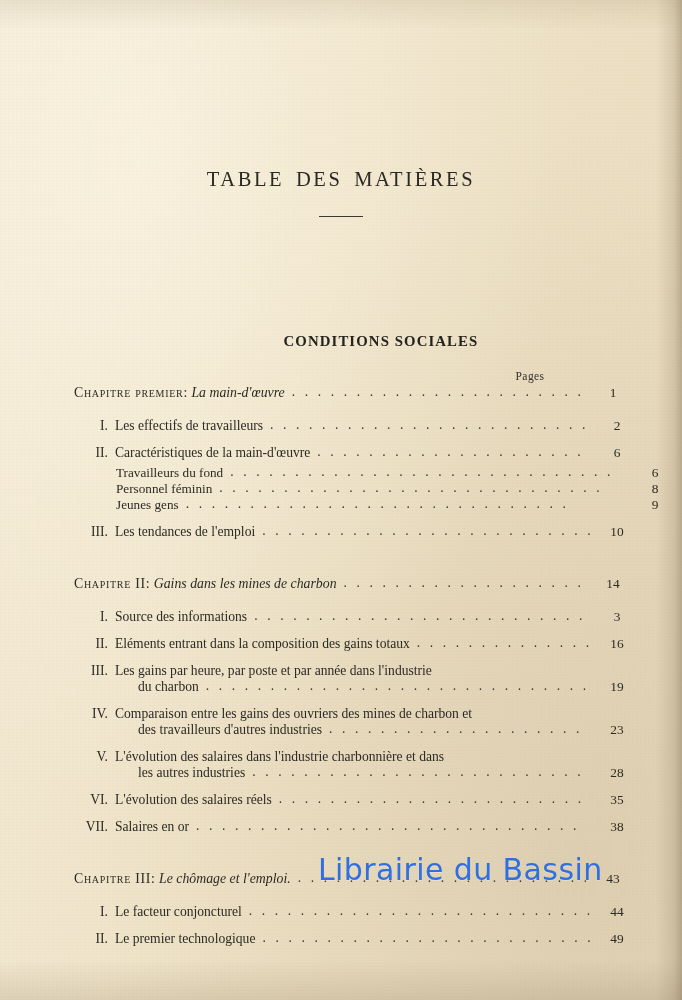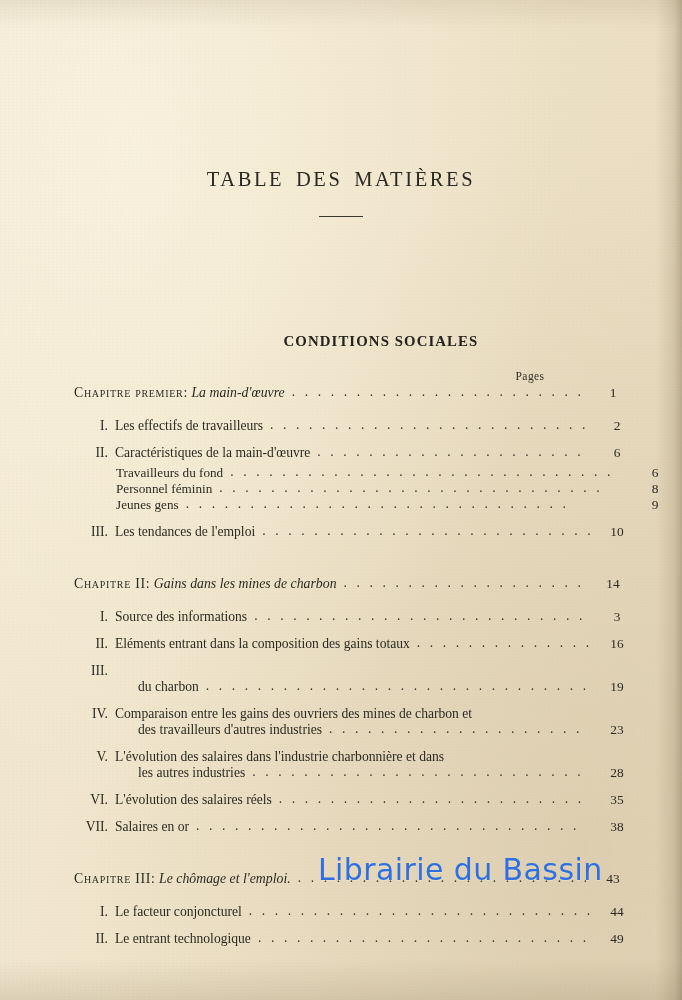--- a/index.html
+++ b/index.html
@@ -343,20 +343,21 @@
           <span class="leader">. . . . . . . . . . . . . . . . . . . . . . . . . . . . . .</span>
           <span class="pageno">16</span>
         </div>
       </div>
 
       <div class="gap-sm"></div>
 
       <div class="entry wrap">
         <div class="line1">
           <span class="num">III.</span>
+          <span class="t">Les gains par heure, par poste et par année dans l'industrie</span>
         </div>
         <div class="line2">
           <span class="label">du charbon</span>
           <span class="leader">. . . . . . . . . . . . . . . . . . . . . . . . . . . . . .</span>
           <span class="pageno">19</span>
         </div>
       </div>
 
       <div class="gap-sm"></div>
 
@@ -423,21 +424,21 @@
           <span class="label"><span class="num">I.</span><span class="txt">Le facteur conjoncturel</span></span>
           <span class="leader">. . . . . . . . . . . . . . . . . . . . . . . . . . . . . .</span>
           <span class="pageno">44</span>
         </div>
       </div>
 
       <div class="gap-sm"></div>
 
       <div class="entry sub">
         <div class="row">
-          <span class="label"><span class="num">II.</span><span class="txt">Le entrant technologique</span></span>
+          <span class="label"><span class="num">II.</span><span class="txt">Le premier technologique</span></span>
           <span class="leader">. . . . . . . . . . . . . . . . . . . . . . . . . . . . . .</span>
           <span class="pageno">49</span>
         </div>
       </div>
 
     </div>
 
     <div class="watermark" style="color: rgb(47, 111, 224);">Librairie du Bassin</div>
   </div>
 </div>

